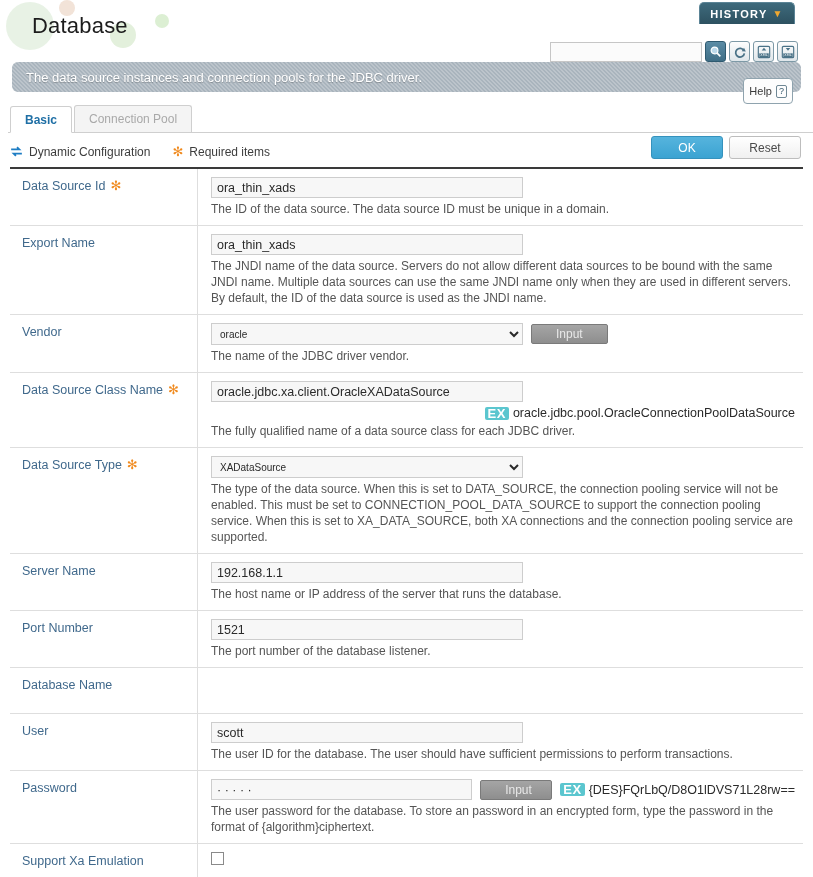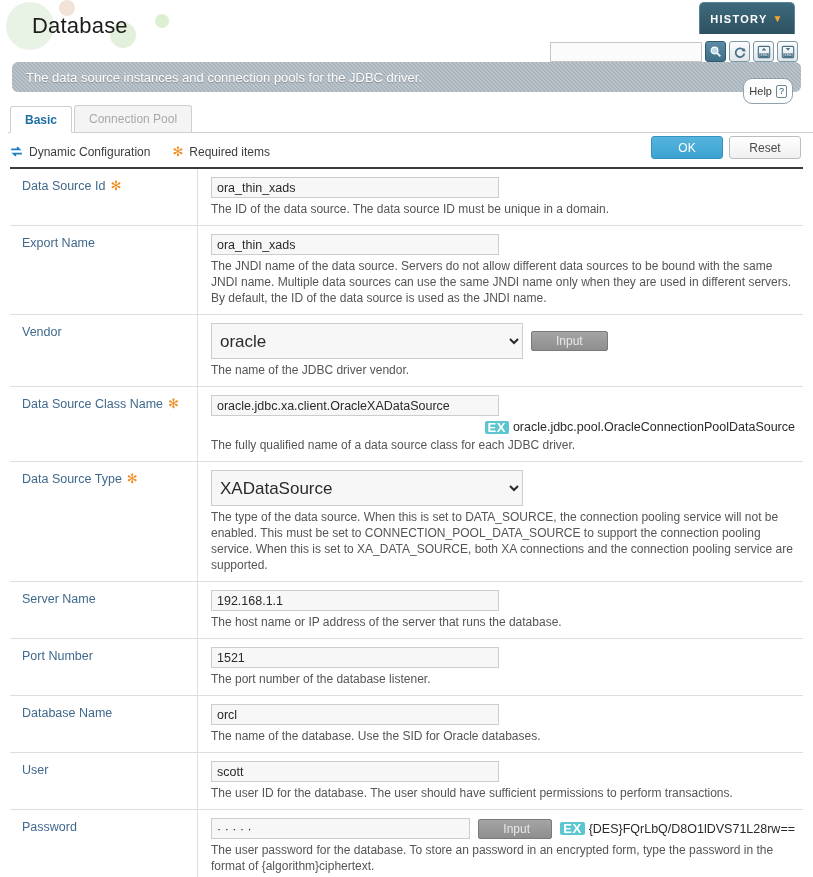--- a/index.html
+++ b/index.html
@@ -29,21 +29,21 @@
     font-size: 22px;
     color: #1c1c1c;
     font-weight: 400;
     letter-spacing: .2px;
     margin-left: 22px;
   }
 
   .history-btn {
     position: absolute;
     right: 18px; top: 2px;
-    width: 96px; height: 32px;
+    width: 96px; height: 22px;
     background: linear-gradient(#3e6a7c, #2d5160);
     border: 1px solid #5b8496;
     border-bottom: none;
     border-radius: 5px 5px 0 0;
     color: #ffffff;
     font-size: 11px;
     font-weight: bold;
     letter-spacing: 1.3px;
     display: flex;
     align-items: center;
@@ -96,21 +96,21 @@
     color: #ffffff;
     font-size: 13px;
     padding-left: 14px;
     text-shadow: 0 1px 1px rgba(0,0,0,.25);
   }
   .help-btn {
     position: absolute;
     right: 8px; top: 16px;
     background: #fdfdfd;
     border: 1px solid #8fa3ae;
-    border-radius: 9px;
+    border-radius: 4px;
     height: 19px;
     padding: 12px 5px;
     display: flex; align-items: center; gap: 4px;
     font-size: 11px;
     color: #3a3a3a;
     cursor: pointer;
   }
   .help-q {
     border: 1px solid #6f8794;
     font-size: 9px;
@@ -216,35 +216,35 @@
     padding: 8px 8px 8px 13px;
     min-width: 0;
   }
   .fieldline {
     display: flex;
     align-items: center;
     gap: 8px;
     flex-wrap: nowrap;
   }
   .txt {
-    width: 288px;
+    width: 312px;
     height: 21px;
     border: 1px solid #cdcdcd;
     background: #f7f7f7;
     font-size: 12.5px;
     color: #2a2a2a;
     padding: 0 5px;
     font-family: "Liberation Sans", sans-serif;
   }
   .sel {
     width: 312px;
-    height: 36px;
+    height: 22px;
     border: 1px solid #cdcdcd;
     background: #f7f7f7;
-    font-size: 17px;
+    font-size: 10px;
     color: #2a2a2a;
     padding: 0 4px;
     font-family: "Liberation Sans", sans-serif;
     appearance: auto;
   }
   .btn-input {
     height: 20px;
     min-width: 50px;
     padding: 0 24px;
     background: linear-gradient(#a5a5a5, #8e8e8e);
@@ -464,26 +464,20 @@
         <div class="fieldline">
           <input class="txt" type="text" value="1521" style="">
         </div>
         <div class="desc">The port number of the database listener.</div>
       </div>
     </div>
     <div class="row">
       <div class="cell-label">
         <span>Database Name</span>
       </div>
-      <div class="cell-field wide">
-        <div class="fieldline">
-          <input class="txt" type="text" value="orcl" style="">
-        </div>
-        <div class="desc">The name of the database. Use the SID for Oracle databases.</div>
-      </div>
     </div>
     <div class="row">
       <div class="cell-label">
         <span>User</span>
       </div>
       <div class="cell-field wide">
         <div class="fieldline">
           <input class="txt" type="text" value="scott" style="">
         </div>
         <div class="desc">The user ID for the database. The user should have sufficient permissions to perform transactions.</div>

